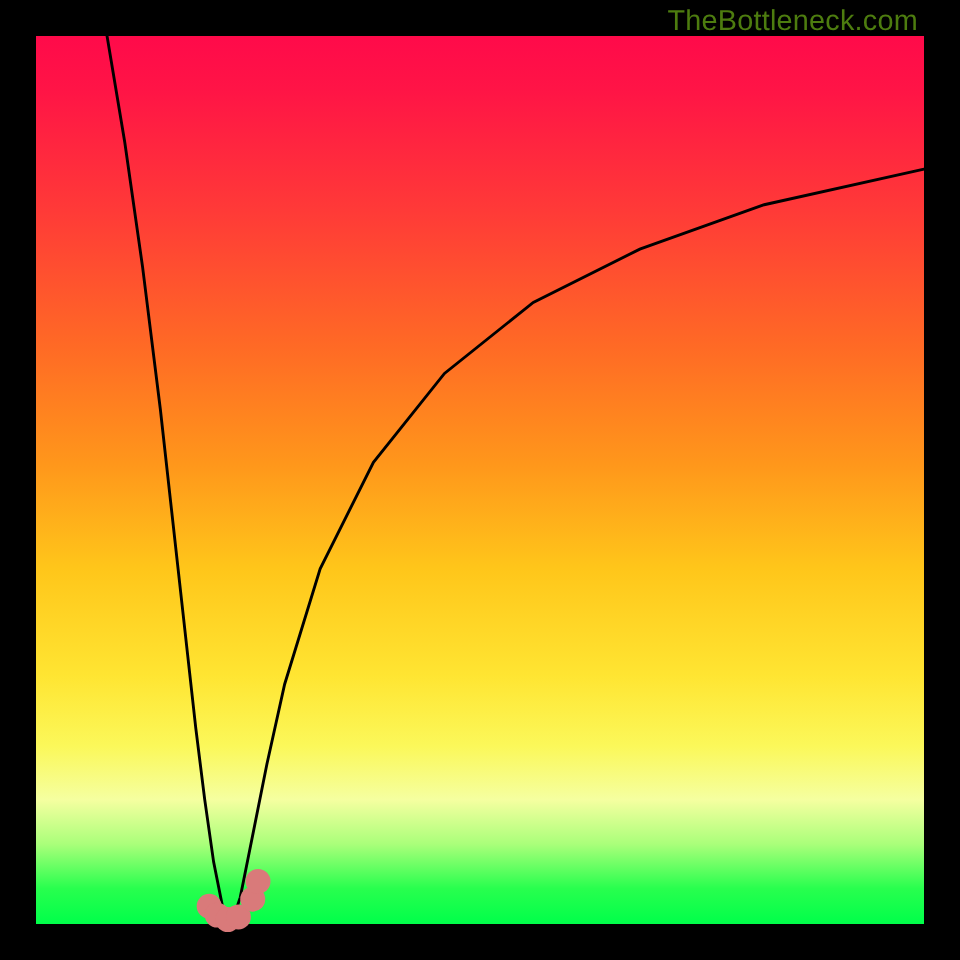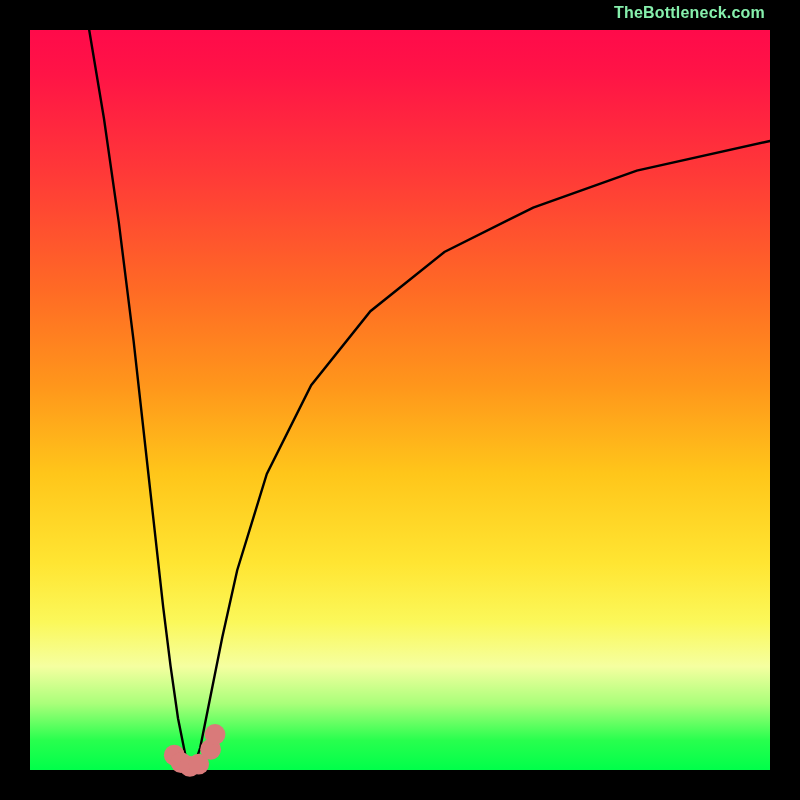--- a/index.html
+++ b/index.html
@@ -36,23 +36,23 @@
       #f5ffa0 86%,
       #aaff7a 91%,
       #28ff4e 96%,
       #00ff4a 100%
     );
   }
   .watermark {
     position: absolute;
     top: 4px;
     right: 35px;
-    color: #86efac;
-    font-size: 16px;
-    font-weight: 700;
+    color: #4d7c0f;
+    font-size: 24px;
+    font-weight: 400;
     letter-spacing: 0.2px;
   }
   svg.curves {
     position: absolute;
     inset: 0;
     width: 740px;
     height: 740px;
     overflow: visible;
   }
   .curve {

